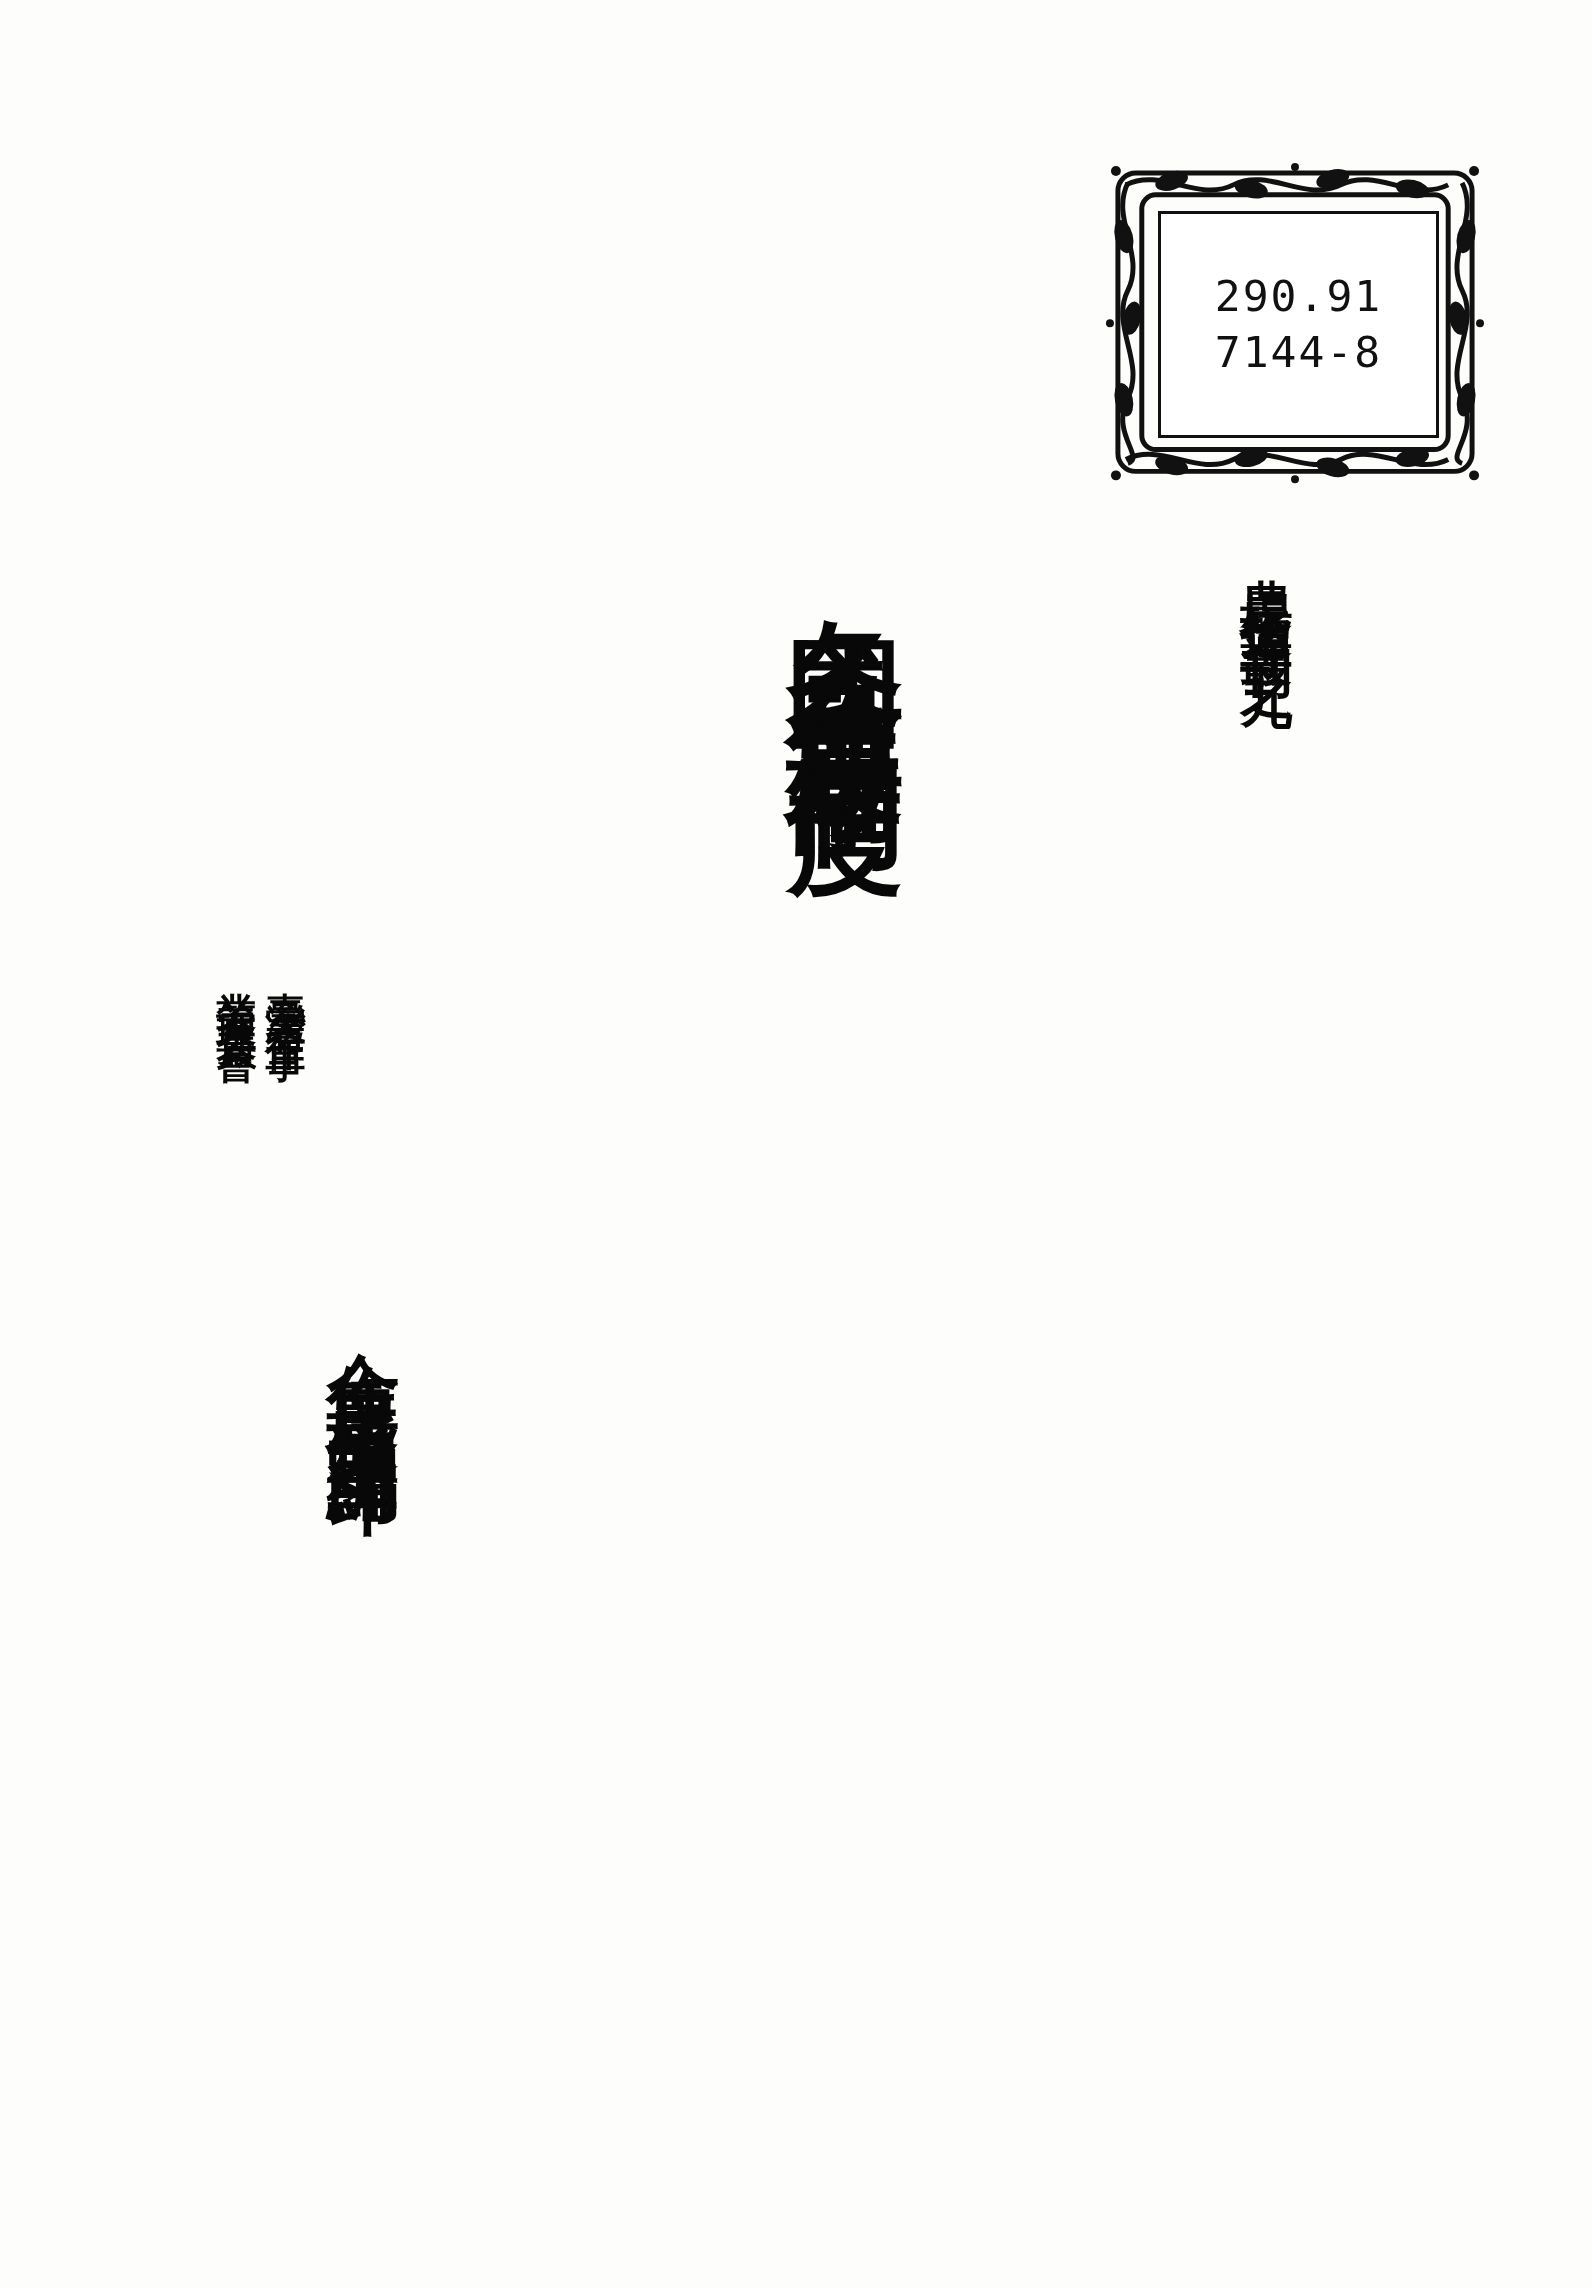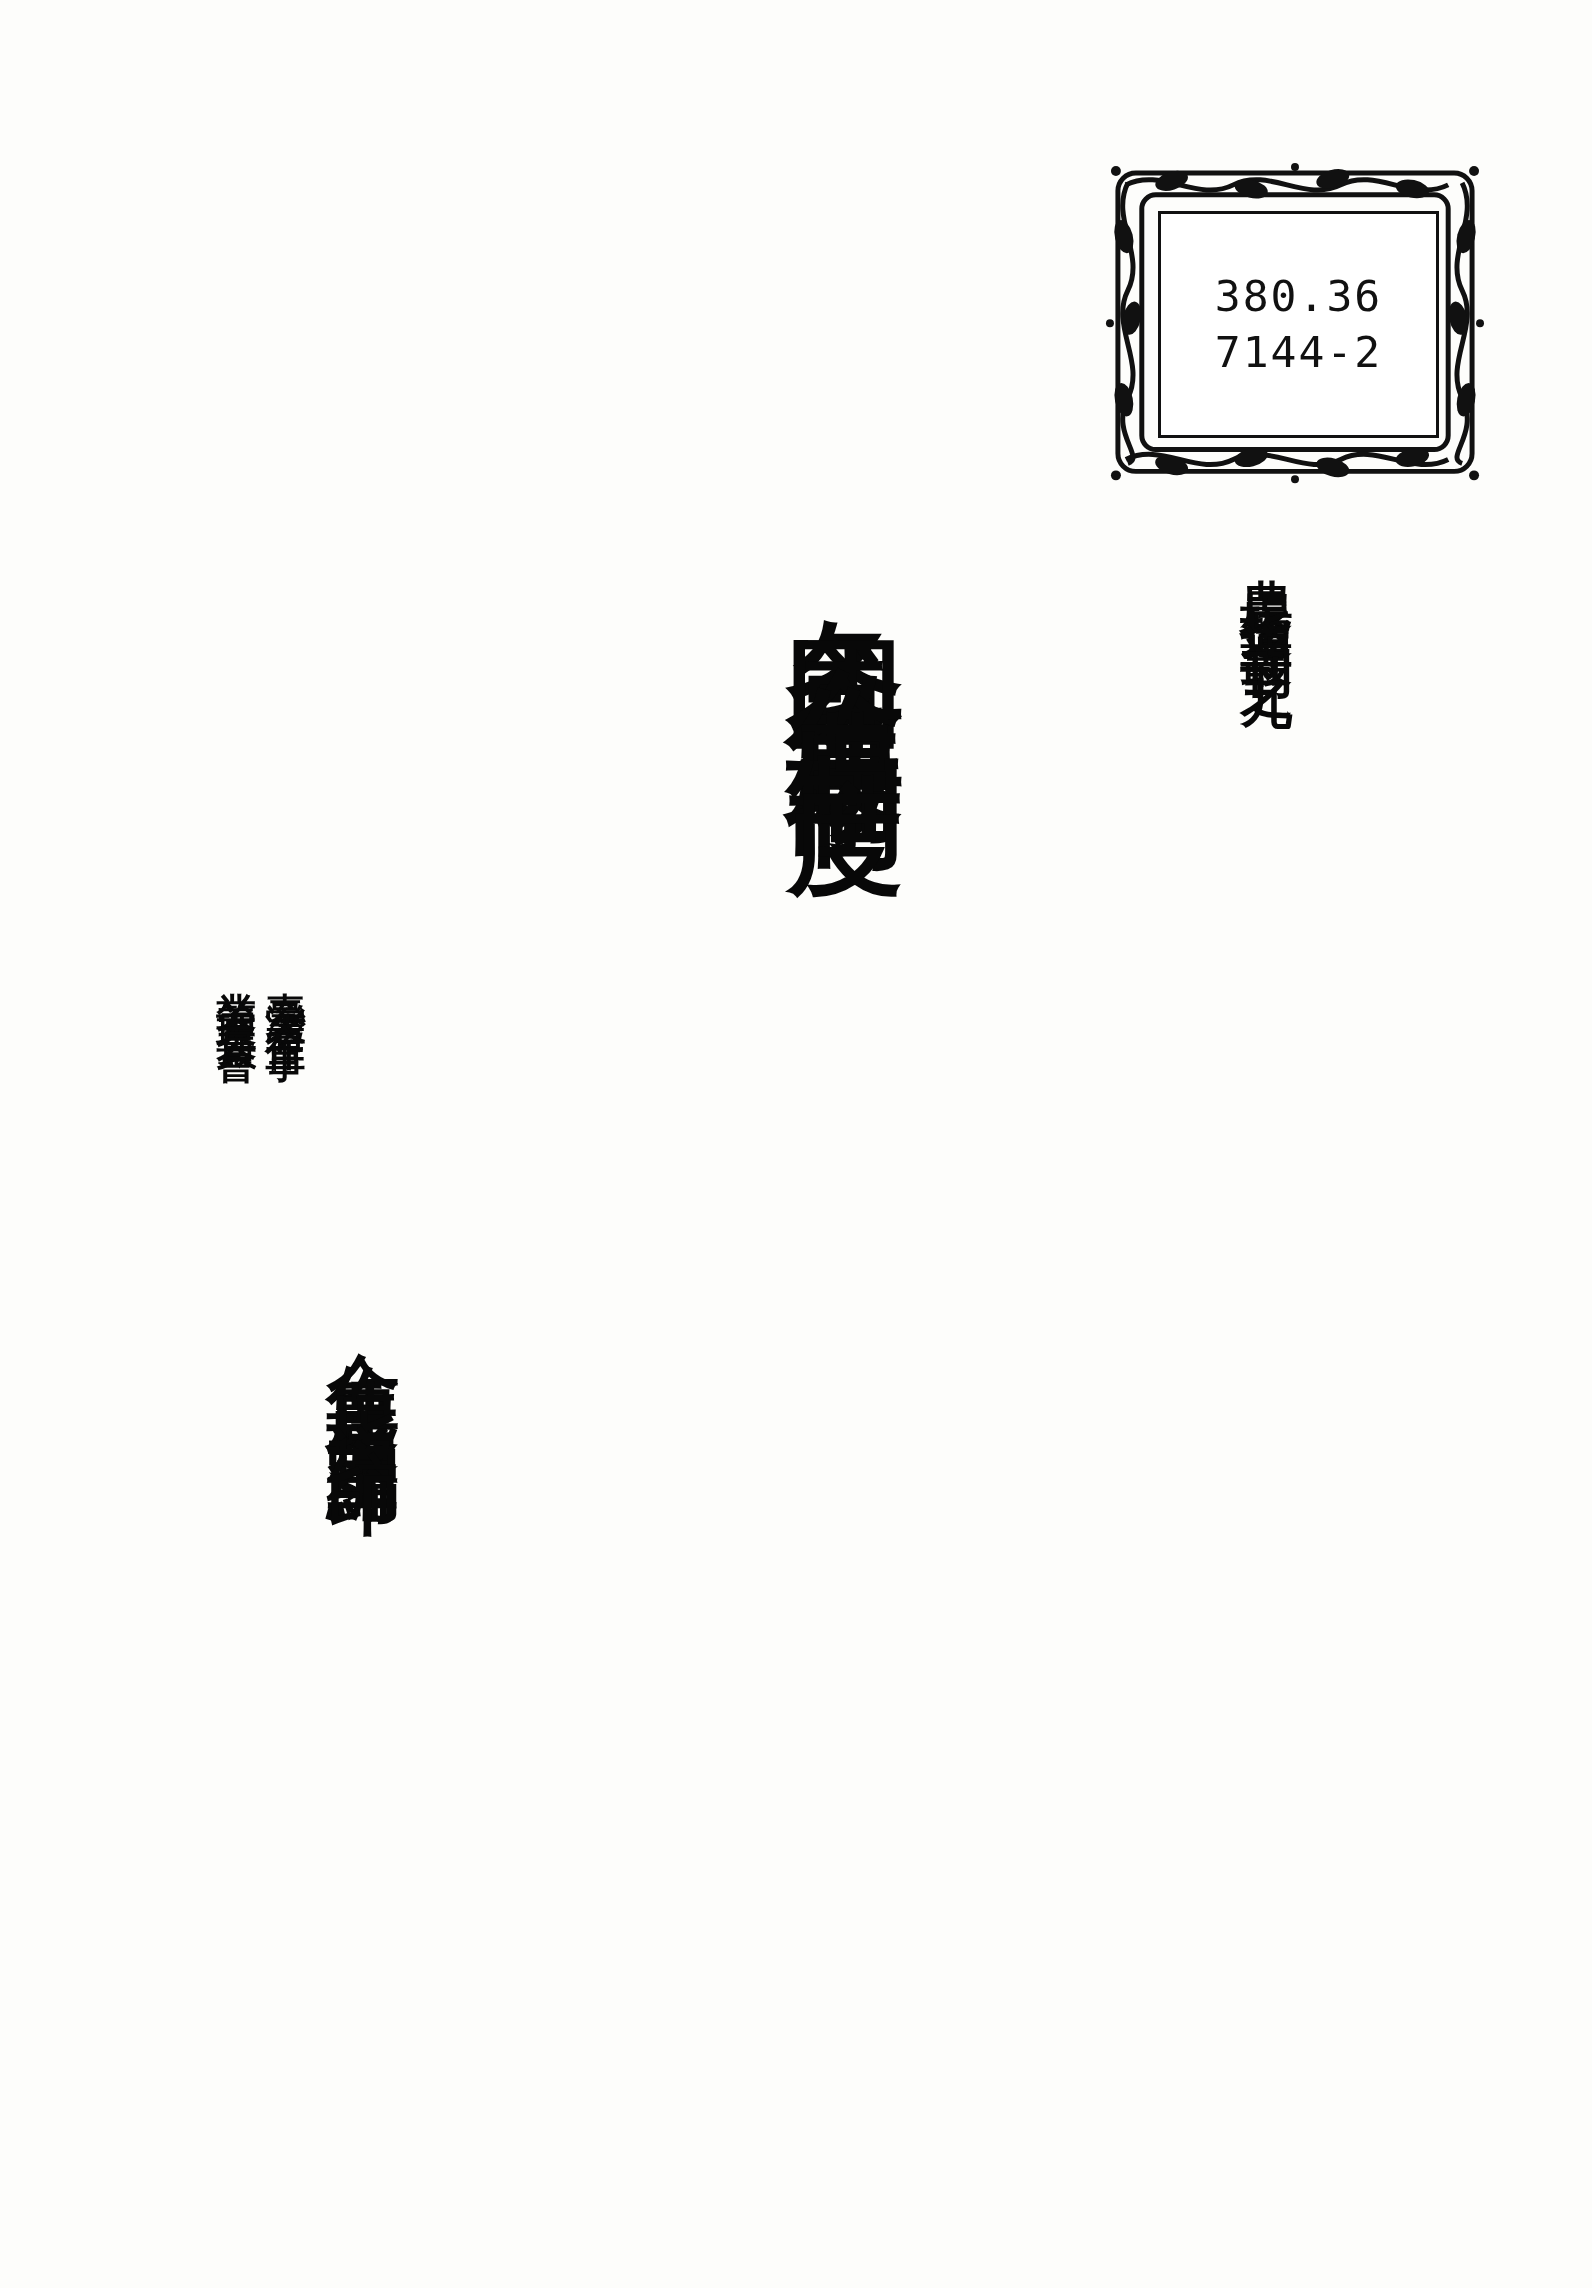--- a/index.html
+++ b/index.html
@@ -161,22 +161,22 @@
         <circle cx="14" cy="318" r="5"></circle>
         <circle cx="374" cy="318" r="5"></circle>
         <circle cx="194" cy="8" r="4"></circle>
         <circle cx="194" cy="322" r="4"></circle>
         <circle cx="8" cy="165" r="4"></circle>
         <circle cx="380" cy="165" r="4"></circle>
       </g>
     </svg>
 
     <div class="callnum-box">
-      <div class="callnum-line">380.36</div>
-      <div class="callnum-line">7144-2</div>
+      <div class="callnum-line">290.91</div>
+      <div class="callnum-line">7144-8</div>
     </div>
   </div>
 
   <div class="vtext series">農場指導叢刊之九</div>
 
   <div class="vtext main-title">各國合作農場制度</div>
 
   <div class="vtext pub-small-a">臺灣省合作事</div>
   <div class="vtext pub-small-b">業管理委員會</div>
 

